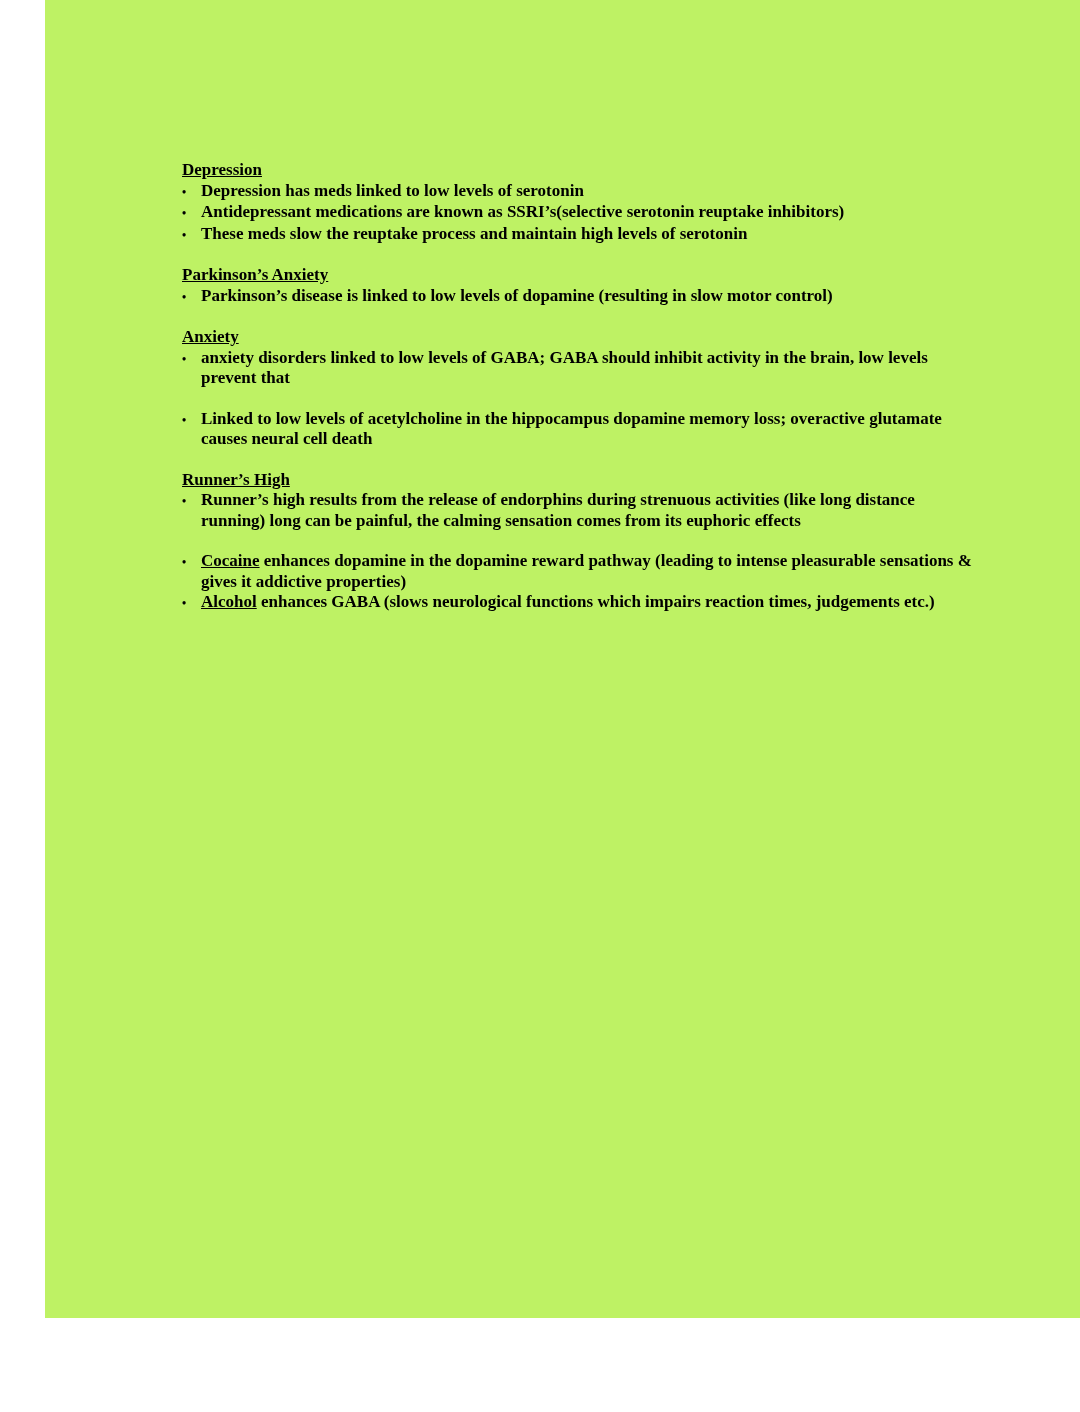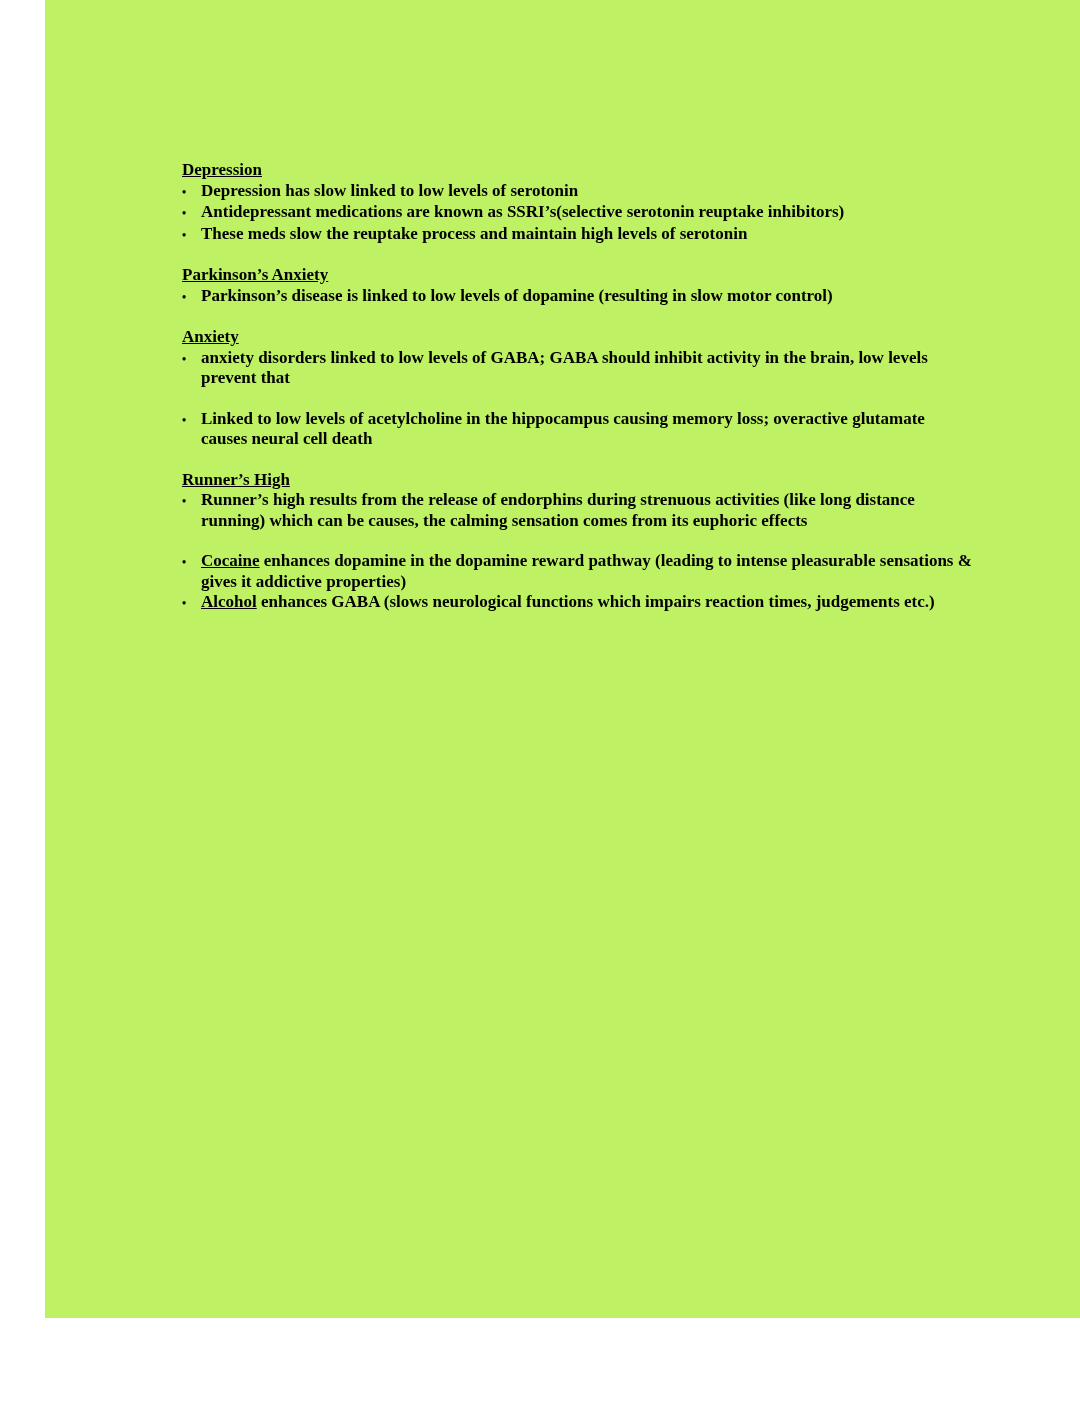--- a/index.html
+++ b/index.html
@@ -62,21 +62,21 @@
 </head>
 <body>
 
 <div class="page">
   <div class="content">
       <div class="section">
         <div class="heading">Depression</div>
         <ul class="bullets">
           <li>
             <span class="marker">•</span>
-            <span class="text">Depression has slow linked to low levels of serotonin</span>
+            <span class="text">Depression has meds linked to low levels of serotonin</span>
           </li>
           <li>
             <span class="marker">•</span>
             <span class="text">Antidepressant medications are known as SSRI’s(selective serotonin reuptake inhibitors)</span>
           </li>
           <li>
             <span class="marker">•</span>
             <span class="text">These meds slow the reuptake process and maintain high levels of serotonin</span>
           </li>
         </ul>
@@ -96,30 +96,30 @@
           <li>
             <span class="marker">•</span>
             <span class="text">anxiety disorders linked to low levels of GABA; GABA should inhibit activity in the brain, low levels prevent that</span>
           </li>
         </ul>
       </div>
       <div class="section">
         <ul class="bullets">
           <li>
             <span class="marker">•</span>
-            <span class="text">Linked to low levels of acetylcholine in the hippocampus causing memory loss; overactive glutamate causes neural cell death</span>
+            <span class="text">Linked to low levels of acetylcholine in the hippocampus dopamine memory loss; overactive glutamate causes neural cell death</span>
           </li>
         </ul>
       </div>
       <div class="section">
         <div class="heading">Runner’s High</div>
         <ul class="bullets">
           <li>
             <span class="marker">•</span>
-            <span class="text">Runner’s high results from the release of endorphins during strenuous activities (like long distance running) which can be causes, the calming sensation comes from its euphoric effects</span>
+            <span class="text">Runner’s high results from the release of endorphins during strenuous activities (like long distance running) long can be painful, the calming sensation comes from its euphoric effects</span>
           </li>
         </ul>
       </div>
       <div class="section">
         <ul class="bullets">
           <li>
             <span class="marker">•</span>
             <span class="text"><span class="lead">Cocaine</span> enhances dopamine in the dopamine reward pathway (leading to intense pleasurable sensations &amp; gives it addictive properties)</span>
           </li>
           <li>

